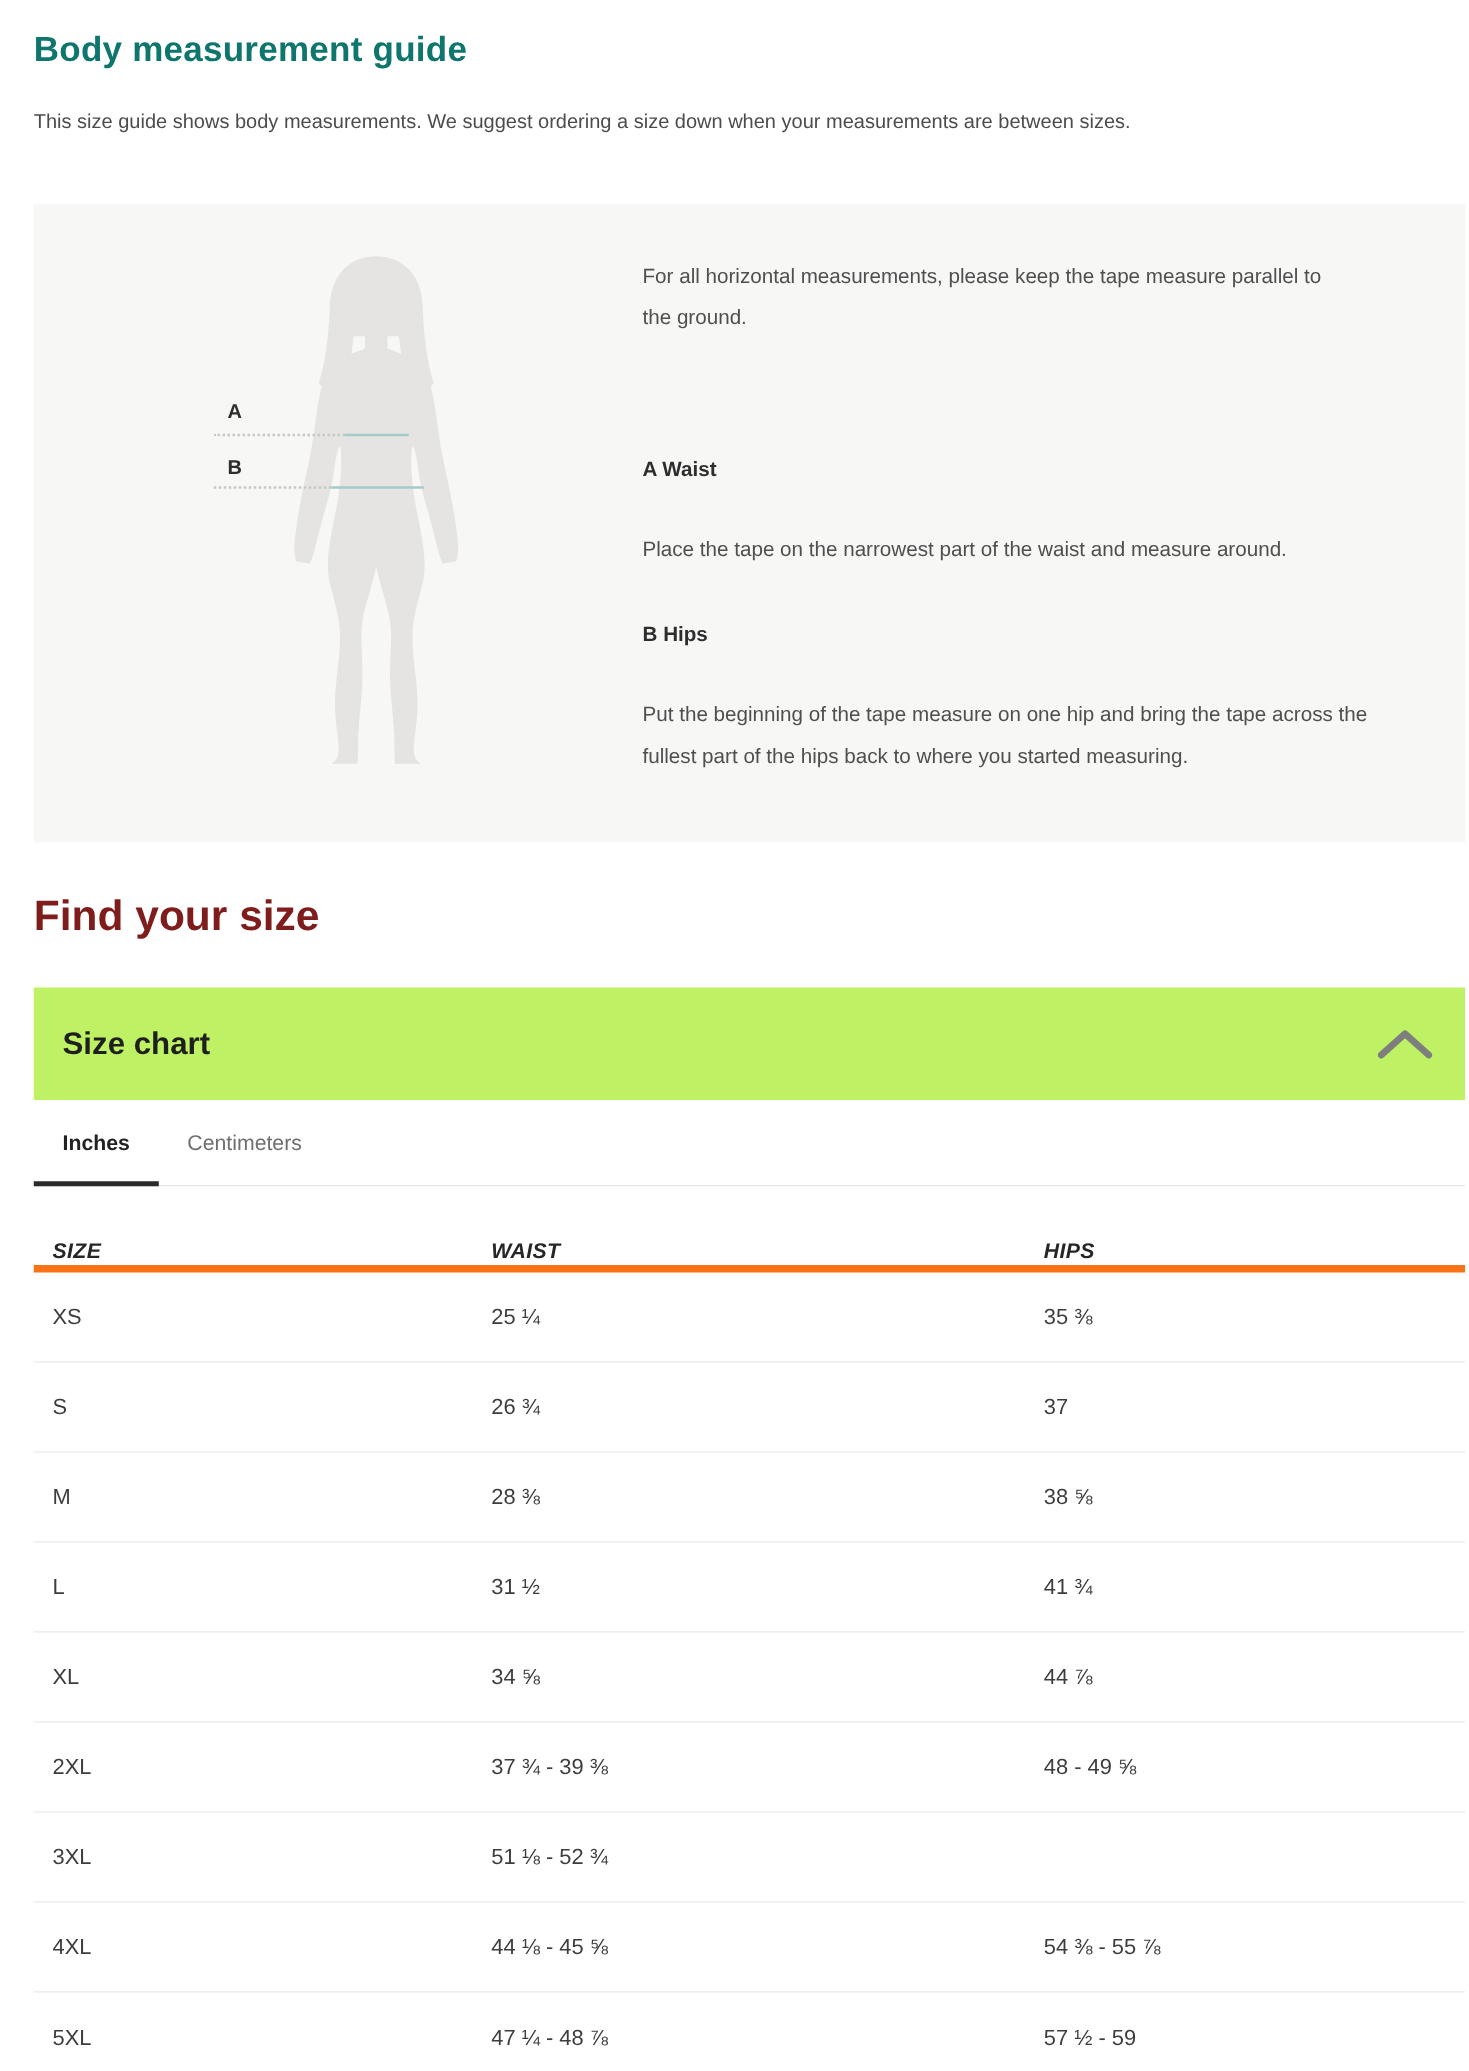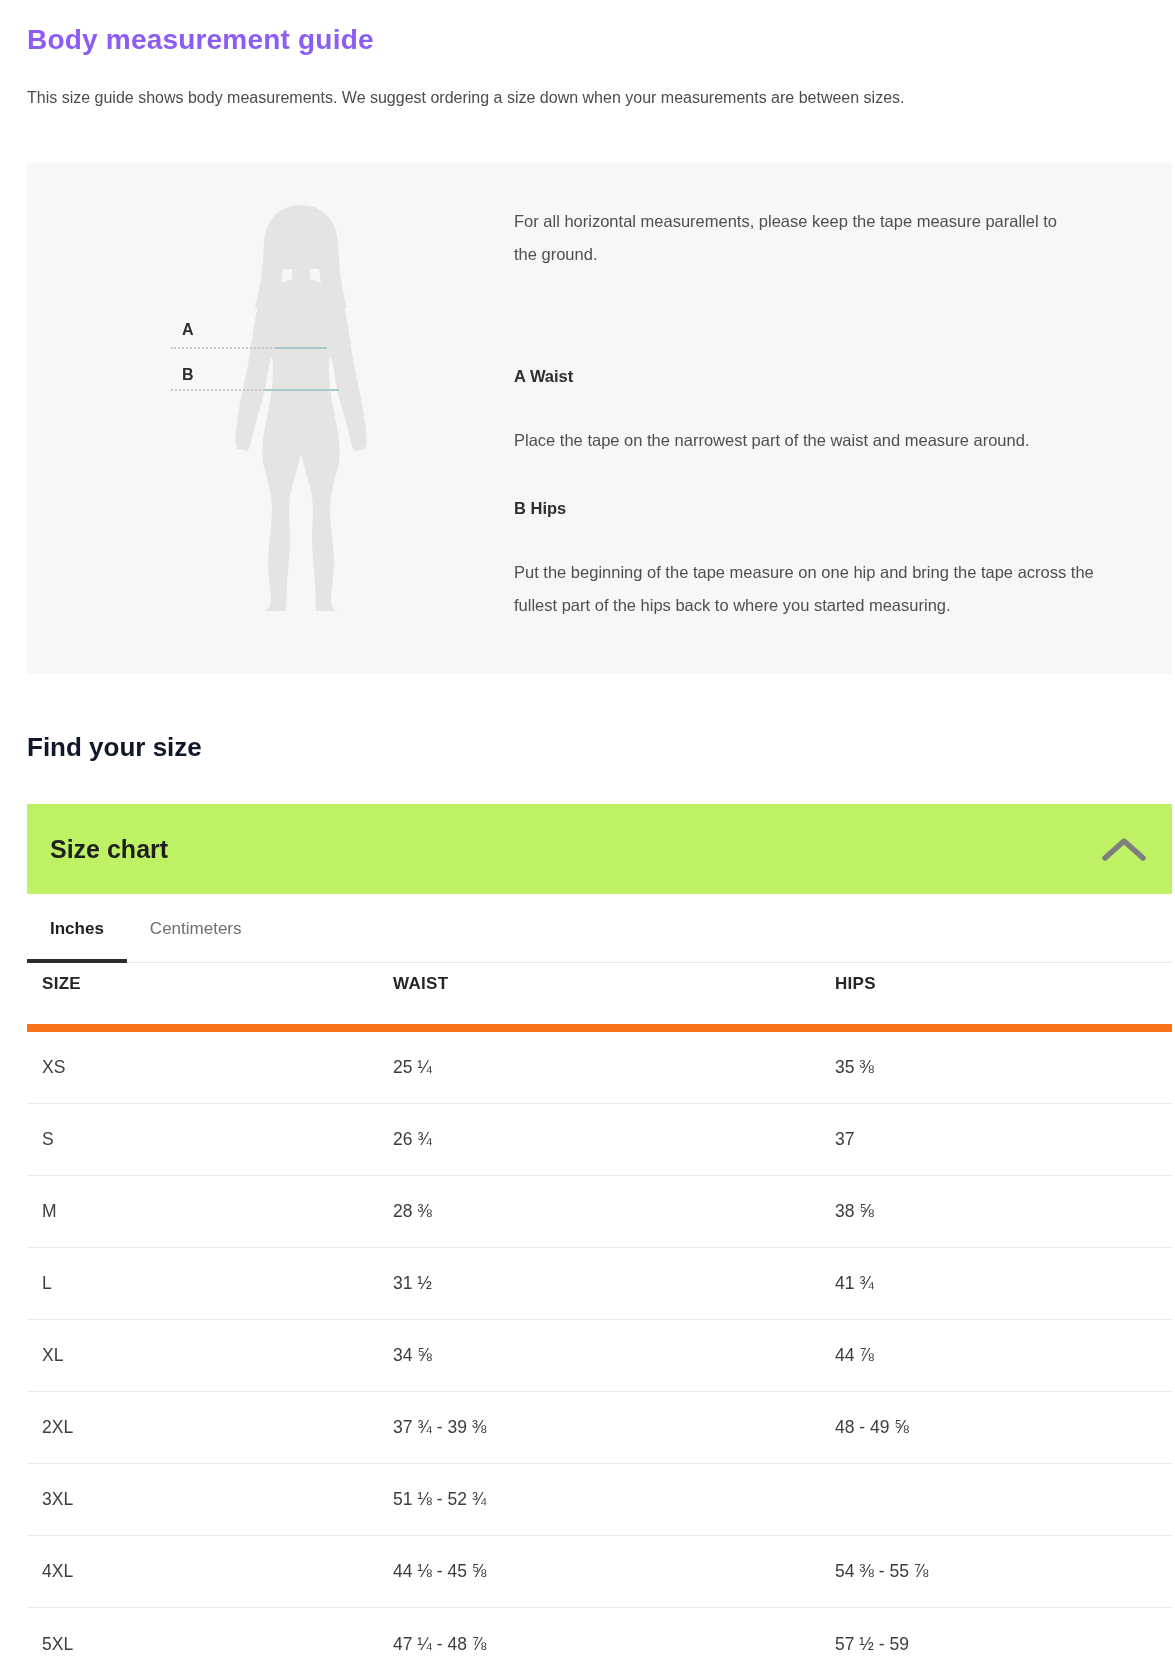--- a/index.html
+++ b/index.html
@@ -6,21 +6,21 @@
   html, body { background: #ffffff; }
   body {
     width: 1175px; height: 1657px; overflow: hidden;
     font-family: "Liberation Sans", "DejaVu Sans", sans-serif;
     color: #3d3d3d;
   }
   .page { padding: 0 3px 0 27px; }
 
   h1.page-title {
     margin-top: 22px; font-size: 28px; line-height: 36px;
-    font-weight: 700; color: #8b5cf6; letter-spacing: .2px;
+    font-weight: 700; color: #0f766e; letter-spacing: .2px;
   }
   p.intro {
     margin-top: 30px; font-size: 16px; line-height: 20px; color: #4c4c4c;
   }
 
   
   .guide-panel {
     margin-top: 55px; height: 511px; background: #f7f7f6;
     display: flex;
   }
@@ -42,22 +42,22 @@
   .guide-note { font-size: 16.5px; line-height: 33px; max-width: 560px; }
   .guide-section-title {
     font-size: 16.5px; font-weight: 700; color: #2e2e2e;
   }
   .sec-a-title { margin-top: 96px; }
   .guide-section-text { margin-top: 38px; font-size: 16.5px; line-height: 33px; max-width: 612px; }
   .sec-b-title { margin-top: 42px; }
 
   
   h2.find-size-title {
-    margin-top: 56px; font-size: 26px; line-height: 34px;
-    font-weight: 700; color: #0f172a;
+    margin-top: 42px; font-size: 34px; line-height: 34px;
+    font-weight: 700; color: #7f1d1d;
   }
 
   .size-chart-header {
     margin-top: 40px; height: 90px; background: #bef264;
     display: flex; align-items: center; justify-content: space-between;
     padding: 0 22px 0 23px; cursor: pointer;
   }
   .size-chart-title { font-size: 25px; font-weight: 700; color: #1f1f1f; }
   .chevron-btn { background: none; border: none; cursor: pointer; display: flex; padding: 4px; }
 
@@ -71,22 +71,22 @@
   }
   .tab.active { color: #222222; font-weight: 700; border-bottom-color: #2b2b2b; }
 
   
   .size-table { width: 100%; }
   .t-row {
     display: grid; grid-template-columns: 351px 442px auto;
     padding-left: 15px; align-items: center;
   }
   .t-head {
-    height: 69px; border-bottom: 8px solid #f97316;
-    align-items: end; padding-bottom: 30px;
+    height: 69px; border-bottom: 6px solid #f97316;
+    align-items: end; padding-bottom: 1px; font-style: italic;
   }
   .t-head .t-cell {
     font-size: 17px; font-weight: 700; color: #262626; letter-spacing: .3px;
   }
   .t-body .t-row { height: 72px; border-bottom: 1px solid #eaeaea; }
   .t-body .t-row:last-child { border-bottom: none; }
   .t-cell { font-size: 17.5px; color: #3d3d3d; }
 </style>
 </head>
 <body>

